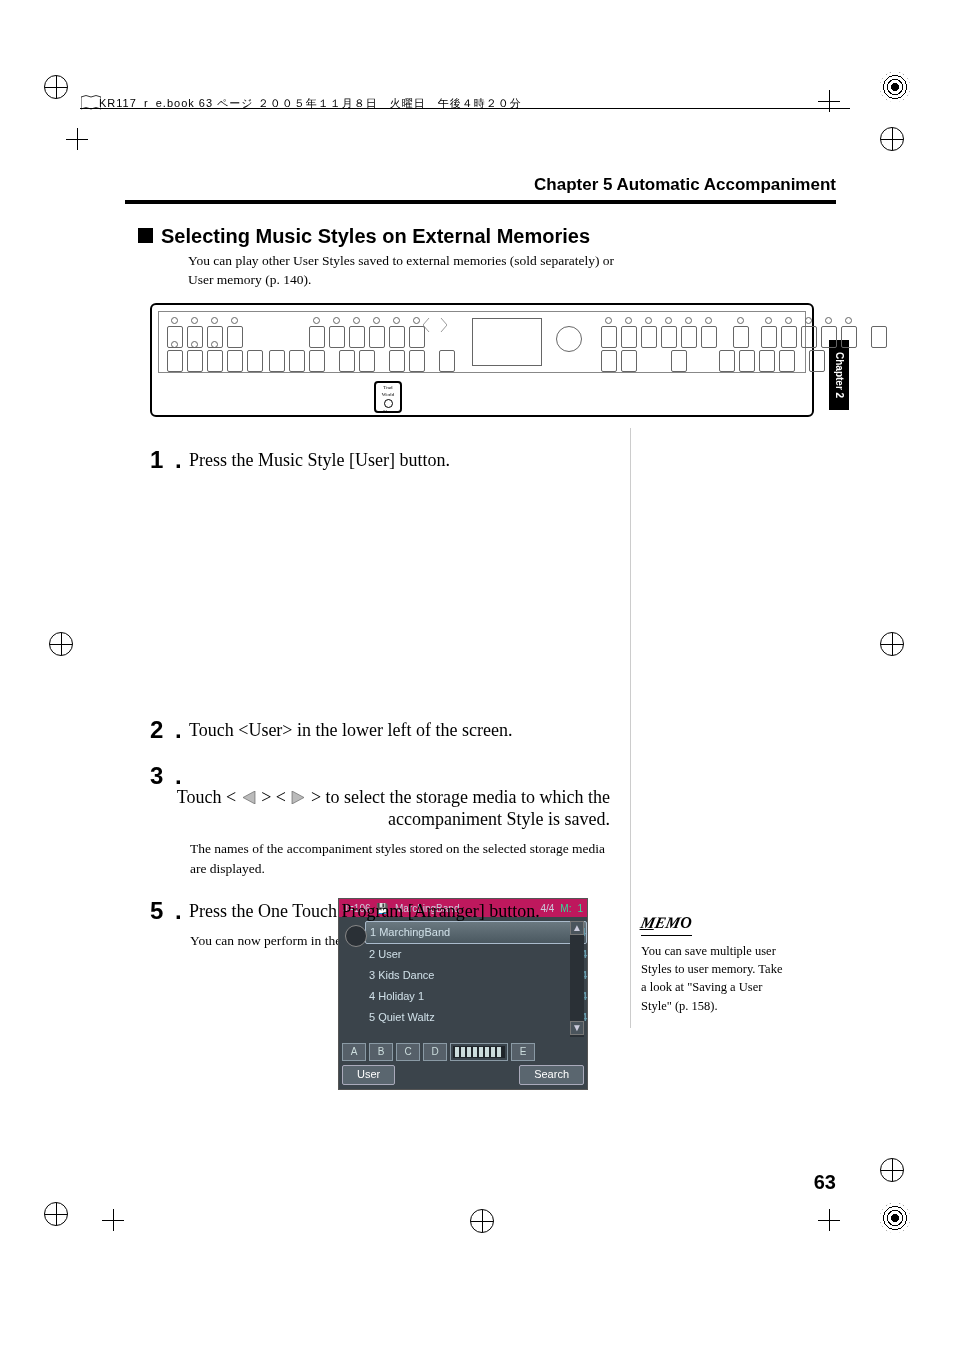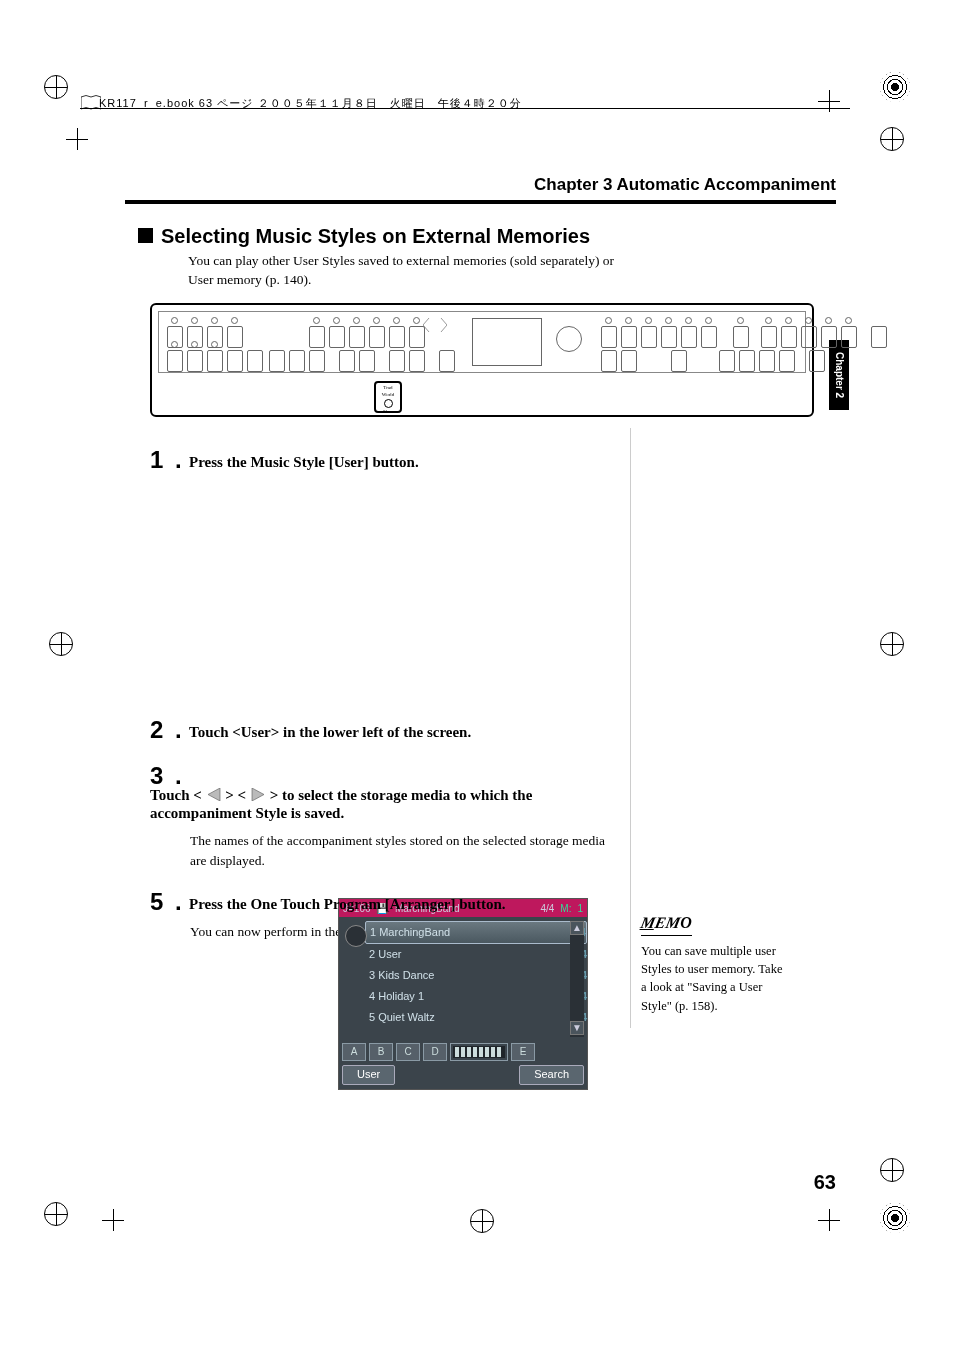--- a/index.html
+++ b/index.html
@@ -147,26 +147,27 @@
   }
   .step-dot {
     font-family: Arial, sans-serif;
     font-weight:700;
     font-size:24px;
     display:inline-block;
     width:10px;
   }
   .step-head {
     font-family:"Times New Roman", Times, serif;
-    font-weight:700;
-    font-size:15px;
+    font-weight:400;
+    font-size:18px;
     display:inline-block;
     vertical-align:bottom;
     position:relative;
     top:-3px;
+    text-align:right;
   }
   .step-body {
     margin-left:40px;
     margin-top:6px;
     font-size:13.5px;
     line-height:1.45;
   }
   .step-body p { margin:0 0 8px 0; }
 
   .arrow-icon {
@@ -333,21 +334,21 @@
 <div style="position:absolute;right:44px;bottom:118px;width:30px;height:30px;border-radius:50%;background:radial-gradient(circle,#000 0 4px, transparent 4px 7px, #000 7px 8px, transparent 8px 11px, #000 11px 12px, transparent 12px 15px, #000 15px);"></div>
 
 <div class="header-line">KR117_r_e.book  63 ページ  ２００５年１１月８日　火曜日　午後４時２０分</div>
 <div style="position:absolute;left:81px;top:95px;">
   <svg width="20" height="16">
       <path d="M0 2 Q5 -1 10 2 Q15 -1 20 2 V14 Q15 11 10 14 Q5 11 0 14 Z" fill="none" stroke="#000" stroke-width="0.8"></path>
     </svg>
 </div>
 <div style="position:absolute;left:80px;top:108px;width:770px;height:1px;background:#000;"></div>
 
-<div class="chapter-header">Chapter 3 Automatic Accompaniment</div>
+<div class="chapter-header">Chapter 5 Automatic Accompaniment</div>
 <div class="chapter-rule"></div>
 
 <div class="side-tab">Chapter 2</div>
 
 <div class="section-title">
   <span class="square"></span><span>Selecting Music Styles on External Memories</span>
 </div>
 <div class="intro-text">You can play other User Styles saved to external memories (sold separately) or User memory (p. 140).</div>
 
 <div class="panel-box">

